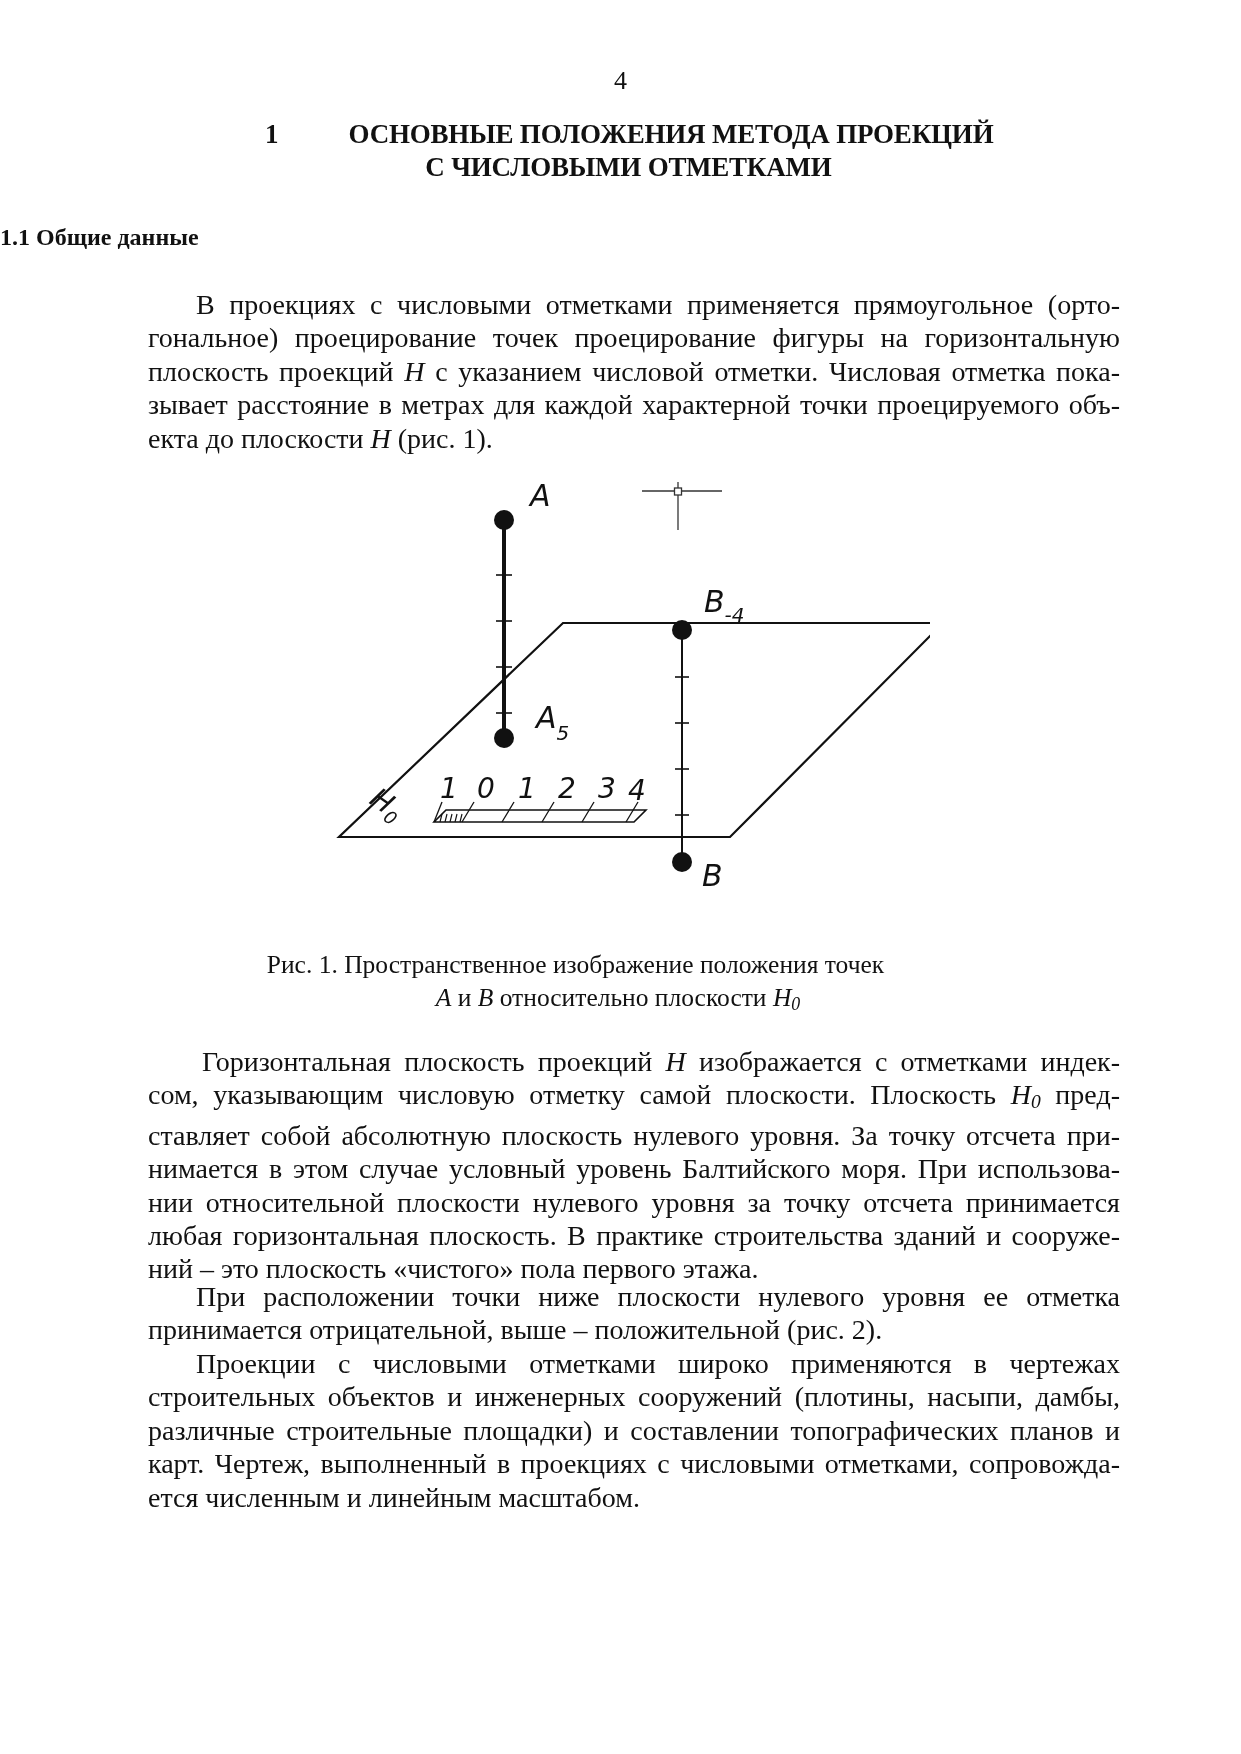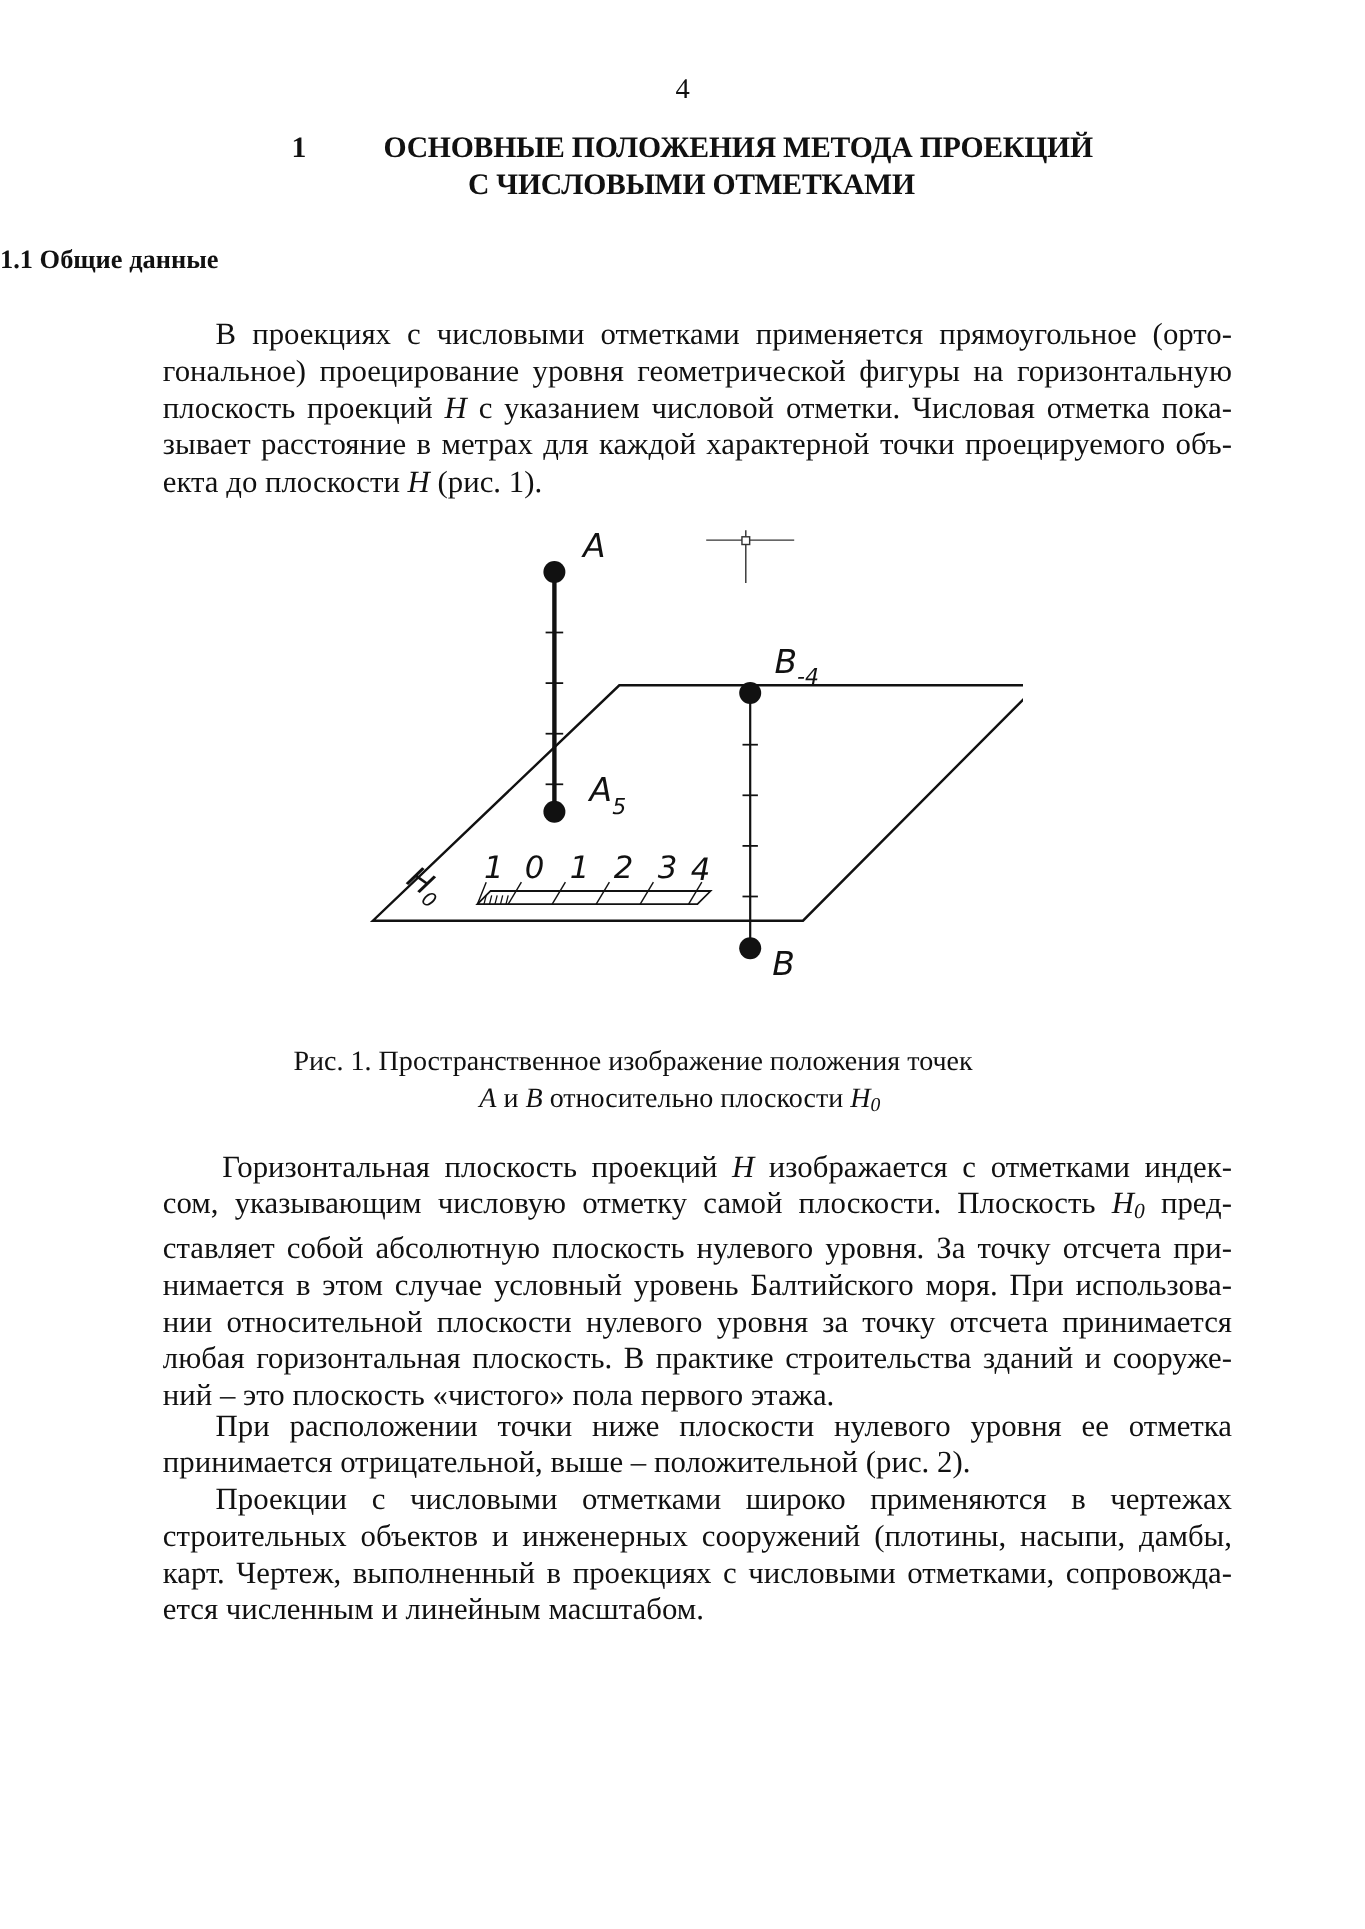--- a/index.html
+++ b/index.html
@@ -41,21 +41,21 @@
   <div class="chapter-title">
     <span class="num">1</span>
     <span class="line1">ОСНОВНЫЕ ПОЛОЖЕНИЯ МЕТОДА ПРОЕКЦИЙ</span>
     <span class="line2">С ЧИСЛОВЫМИ ОТМЕТКАМИ</span>
   </div>
 
   <div class="section-title">1.1 Общие данные</div>
 
   <div class="para" id="p1">
     <span class="ln"><span class="indent"></span><span>В проекциях с числовыми отметками применяется прямоугольное (орто-</span></span>
-    <span class="ln">гональное) проецирование уровня геометрической фигуры на горизонтальную</span>
+    <span class="ln">гональное) проецирование точек проецирование фигуры на горизонтальную</span>
     <span class="ln"><span>плоскость проекций </span><i>H</i><span> с указанием числовой отметки. Числовая отметка пока-</span></span>
     <span class="ln">зывает расстояние в метрах для каждой характерной точки проецируемого объ-</span>
     <span class="ln last"><span>екта до плоскости </span><i>H</i><span> (рис. 1).</span></span>
   </div>
 
   <div class="figure">
     <svg width="600" height="470" viewBox="0 0 600 470">
 
       <g stroke="#333" stroke-width="1.3" fill="none">
         <line x1="312" y1="21" x2="392" y2="21"></line>
@@ -139,17 +139,18 @@
   </div>
 
   <div class="para" id="p3">
     <span class="ln"><span class="indent"></span><span>При расположении точки ниже плоскости нулевого уровня ее отметка</span></span>
     <span class="ln last">принимается отрицательной, выше – положительной (рис. 2).</span>
   </div>
 
   <div class="para" id="p4">
     <span class="ln"><span class="indent"></span><span>Проекции с числовыми отметками широко применяются в чертежах</span></span>
     <span class="ln">строительных объектов и инженерных сооружений (плотины, насыпи, дамбы,</span>
+    <span class="ln">различные строительные площадки) и составлении топографических планов и</span>
     <span class="ln">карт. Чертеж, выполненный в проекциях с числовыми отметками, сопровожда-</span>
     <span class="ln last">ется численным и линейным масштабом.</span>
   </div>
 
 </div>
 
 </body></html>

